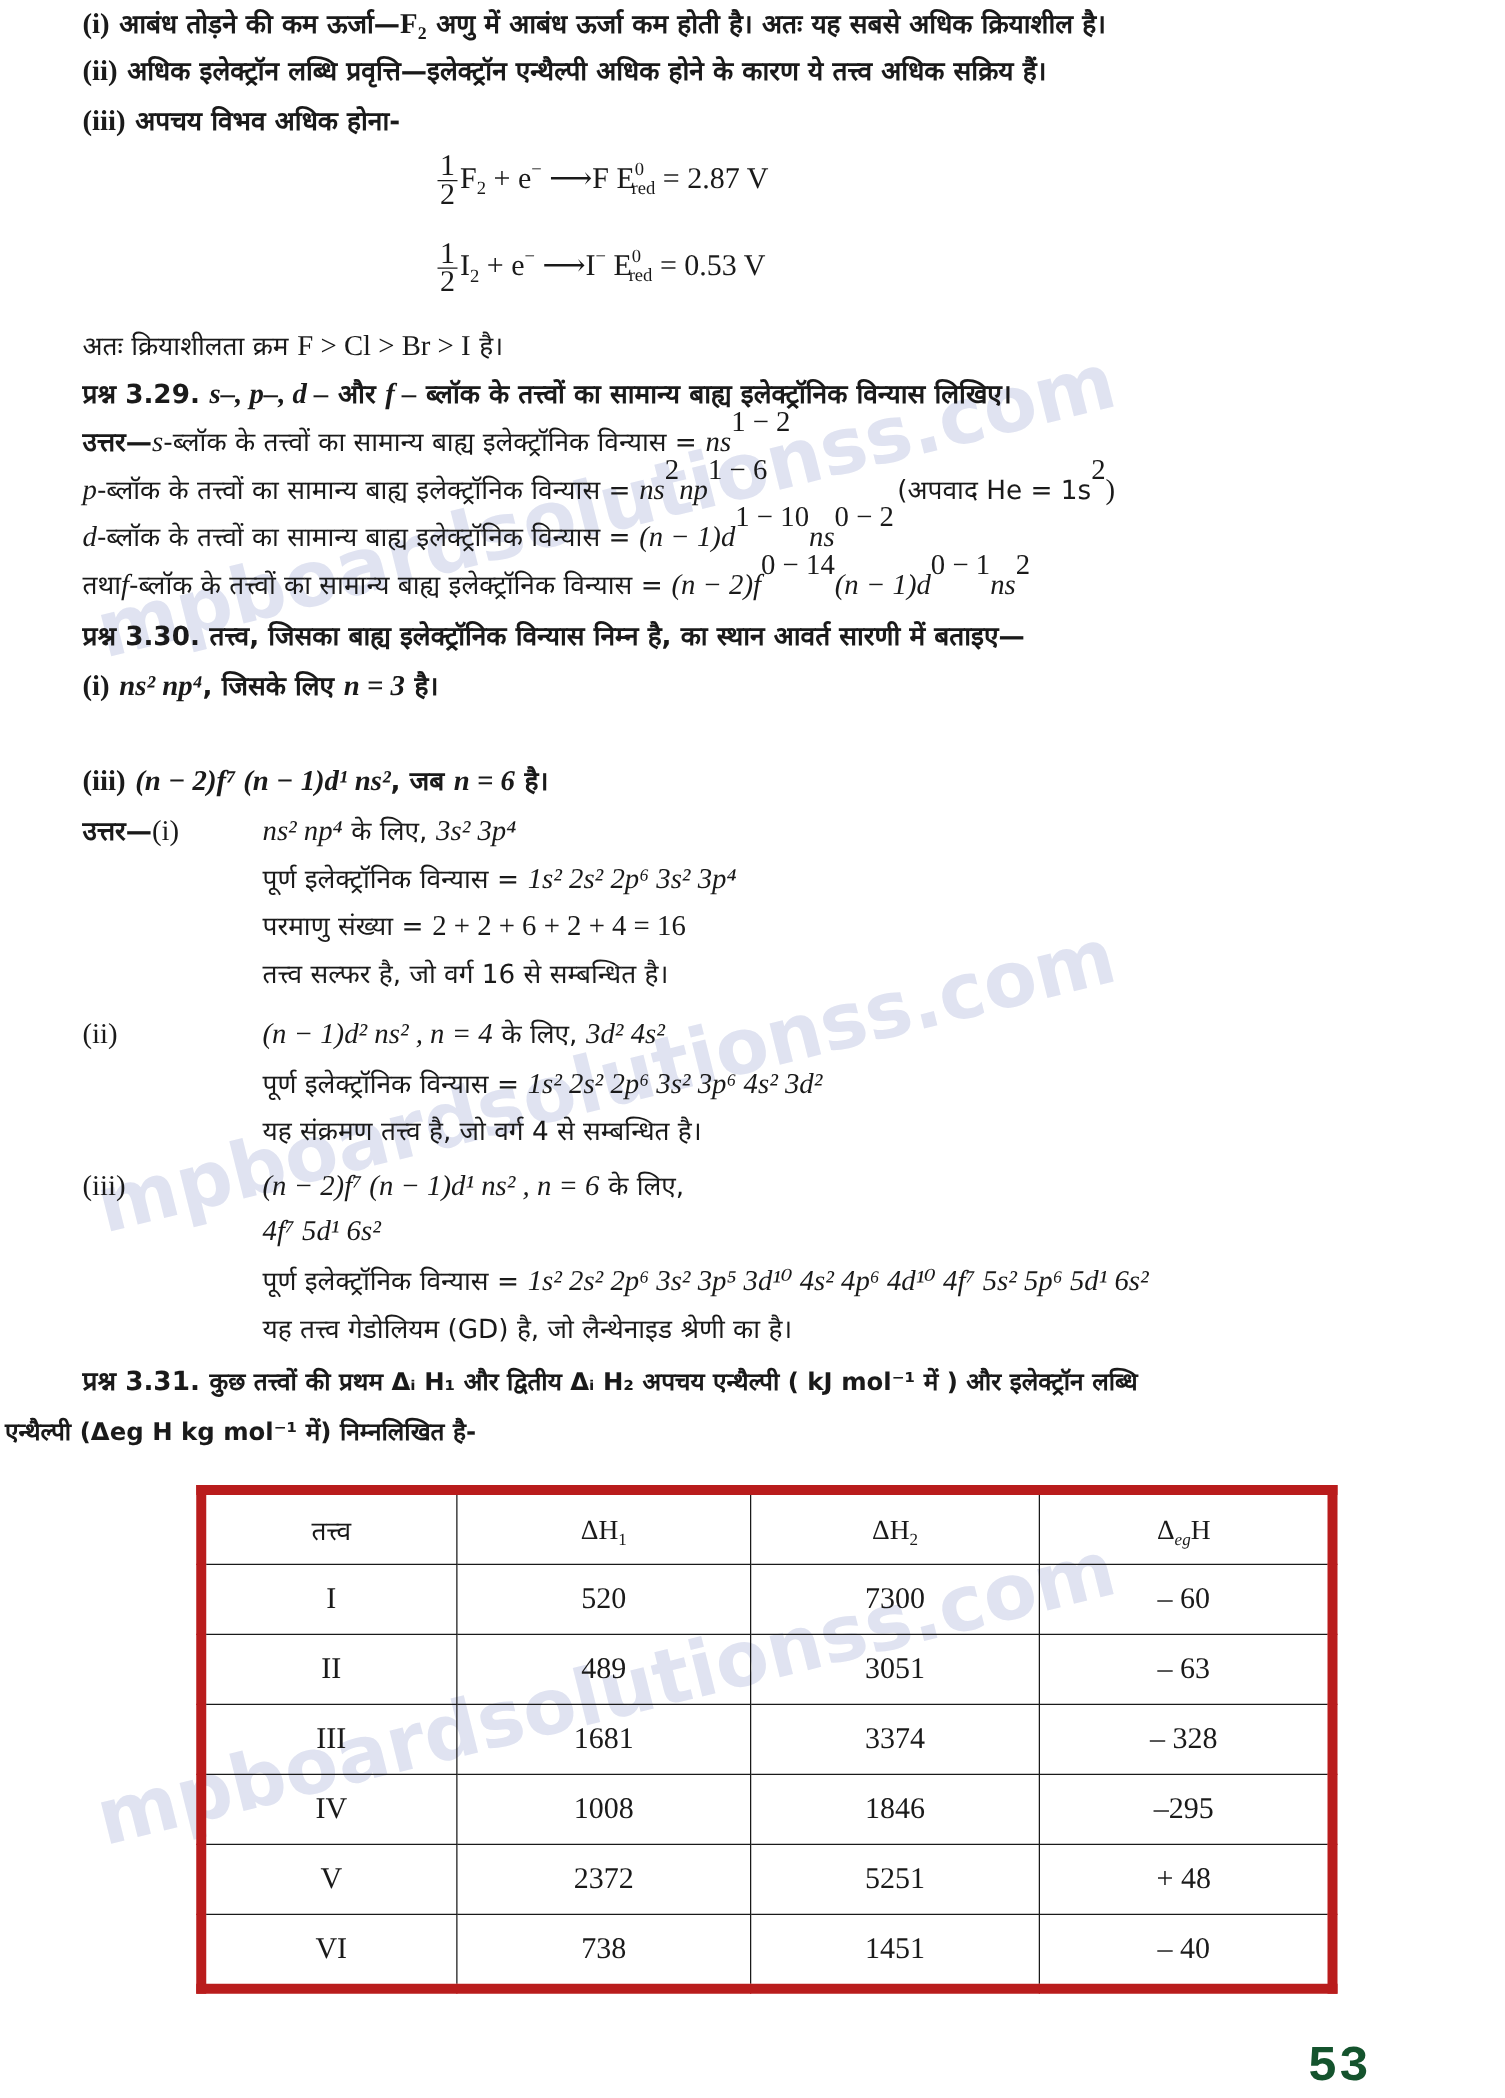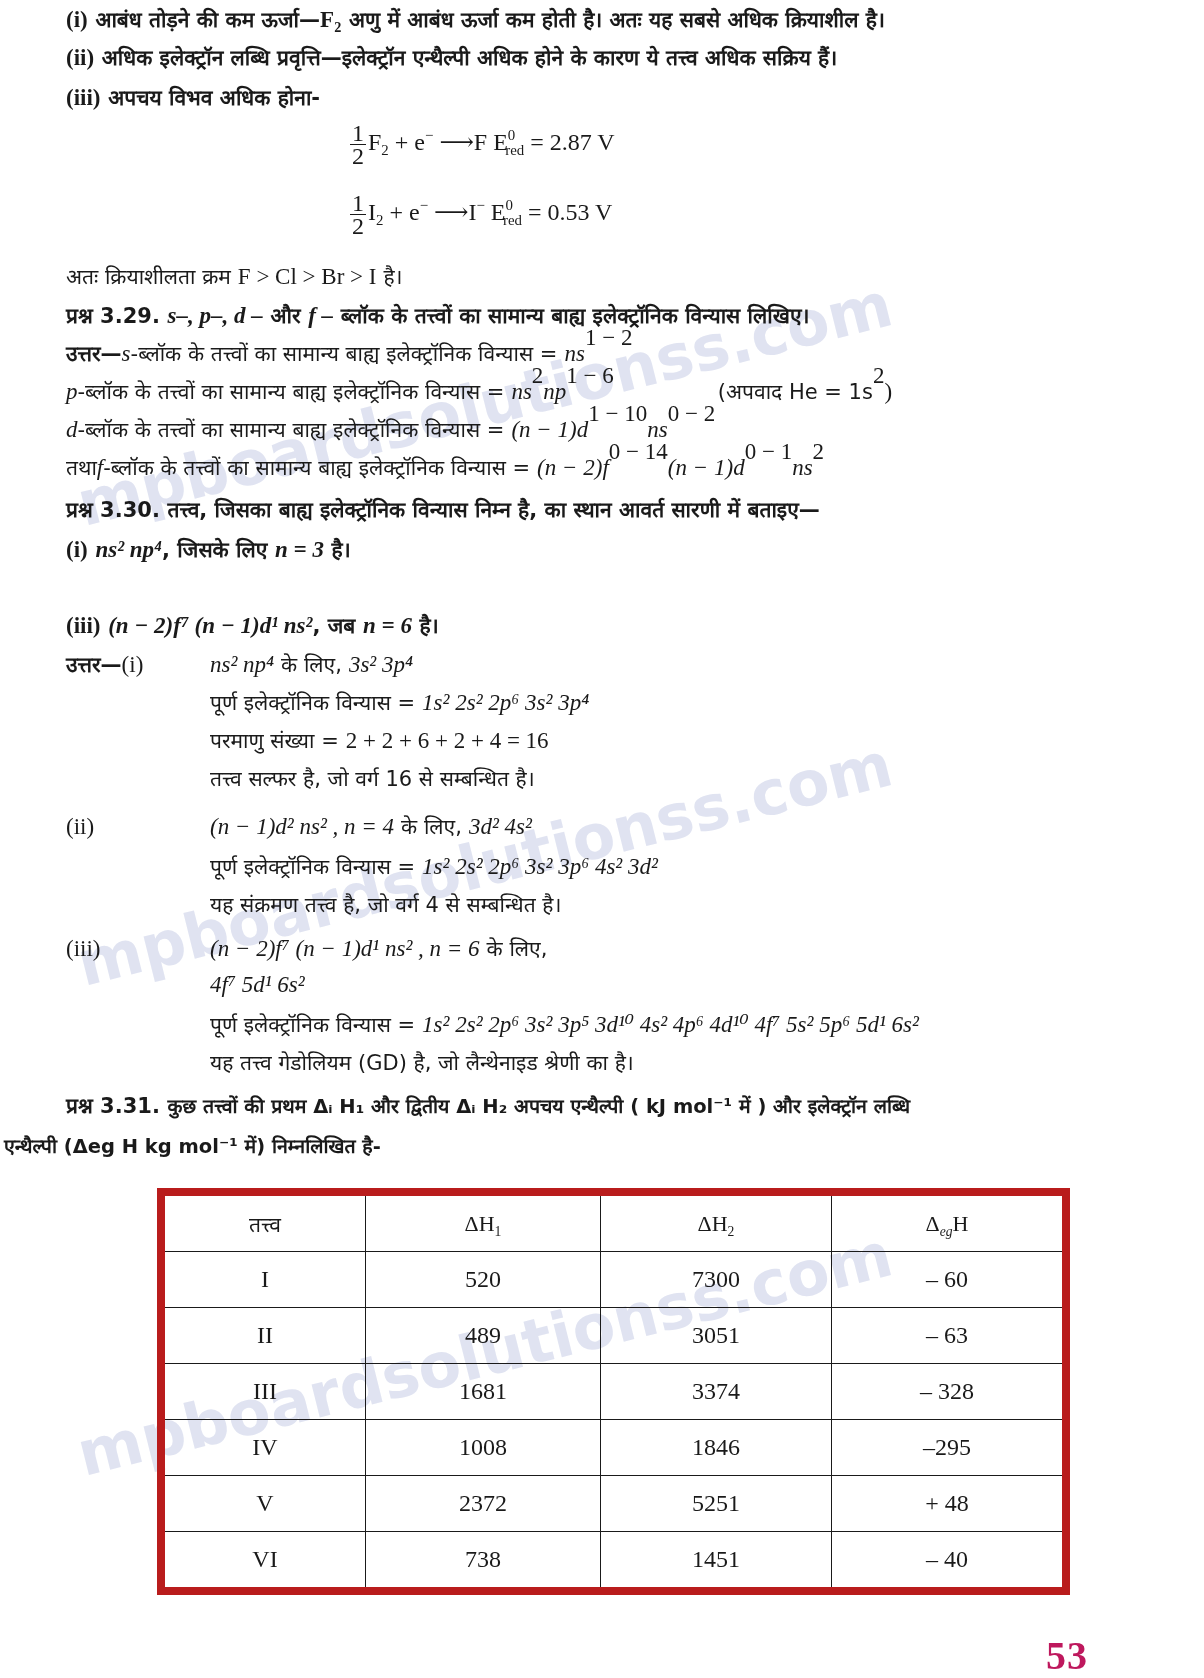--- a/index.html
+++ b/index.html
@@ -17,22 +17,22 @@
   .frac { display:inline-block; vertical-align:middle; text-align:center; line-height:22px; margin-right:2px; }
   .frac span { display:block; }
   .frac .num { border-bottom:1px solid #1a1a1a; padding:0 2px; }
   .watermark { position:absolute; font-family:"DejaVu Sans","Liberation Sans",sans-serif; font-weight:bold;
                color:#c7cde6; opacity:0.55; transform:rotate(-14deg); transform-origin:left top; white-space:nowrap; pointer-events:none; }
   table.data { position:absolute; left:157px; top:1188px; border-collapse:collapse; border:8px solid #b91c1c; }
   table.data td, table.data th { border:1.5px solid #1a1a1a; text-align:center; font-weight:normal;
       font-family:"Liberation Serif","DejaVu Serif",serif; font-size:24px; height:53px; }
   table.data th { font-size:22px; }
   .c1 { width:198px; } .c2 { width:232px;margin-left:18px; } .c3 { width:228px; } .c4 { width:228px; }
-  .pagenum { position:absolute; left:1046px; top:1632px; font-family:Liberation Serif, serif;
-             font-weight:bold; font-size:40px; color:#be185d; letter-spacing:1px; }
+  .pagenum { position:absolute; left:1046px; top:1632px; font-family:Liberation Mono, monospace;
+             font-weight:bold; font-size:40px; color:#14532d; letter-spacing:1px; }
 </style>
 </head>
 <body>
 
 <div class="page">
 
   <div class="watermark" style="left:70px;top:470px;font-size:62px;">mpboardsolutionss.com</div>
   <div class="watermark" style="left:70px;top:930px;font-size:62px;">mpboardsolutionss.com</div>
   <div class="watermark" style="left:70px;top:1420px;font-size:62px;">mpboardsolutionss.com</div>
 

